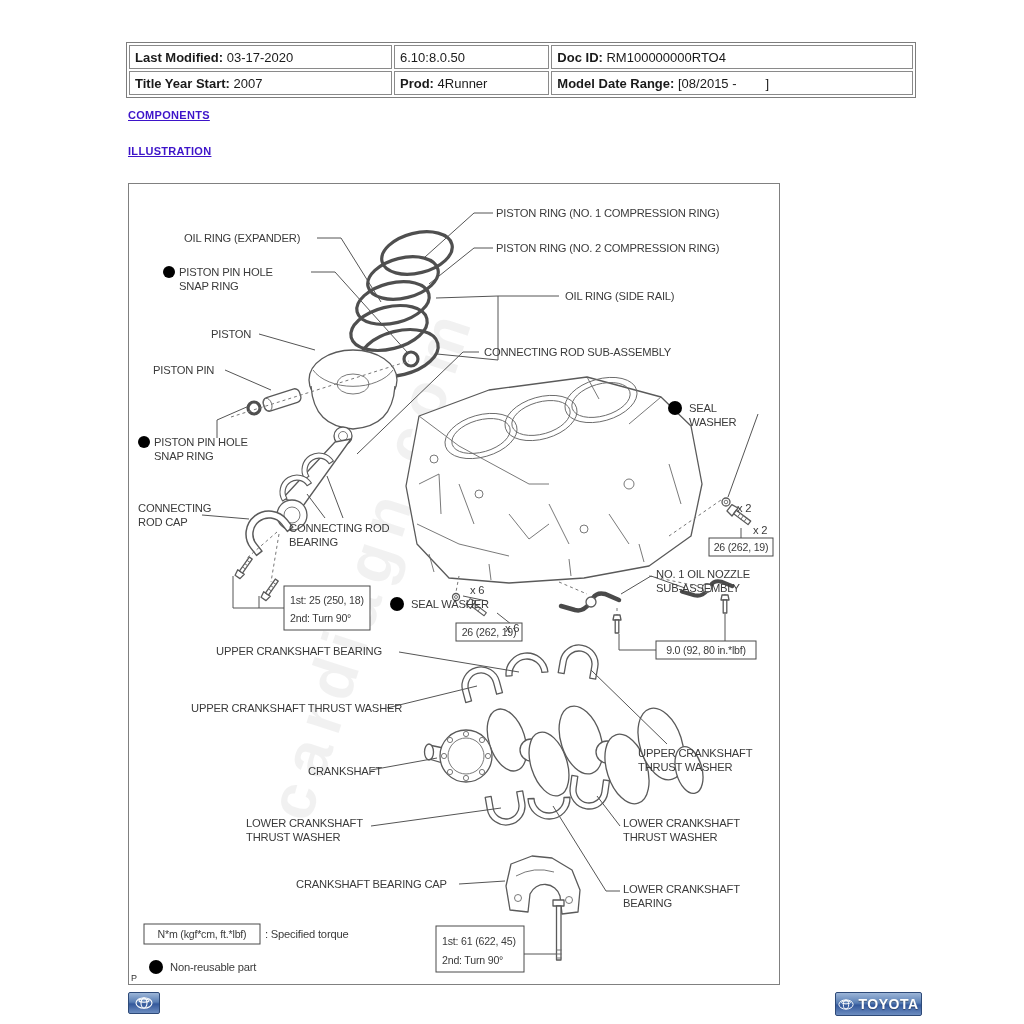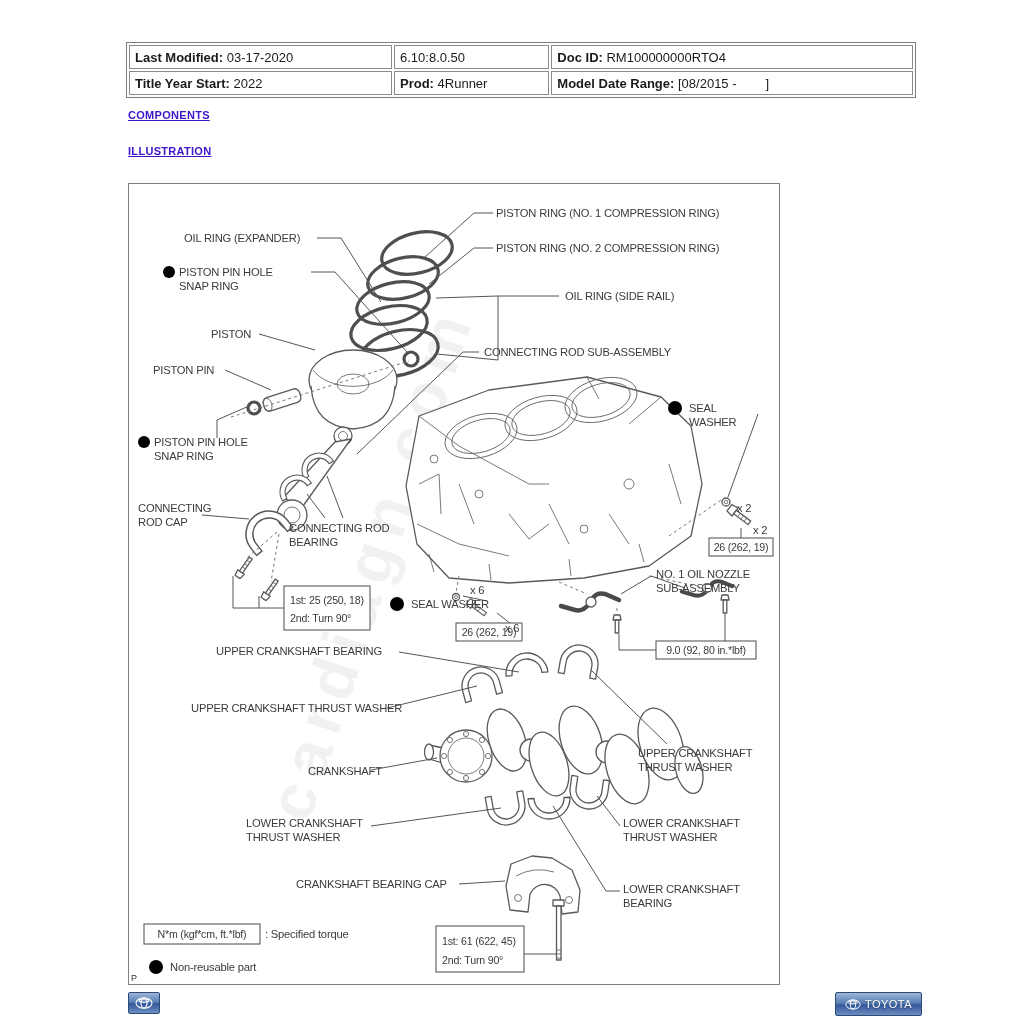--- a/index.html
+++ b/index.html
@@ -29,34 +29,34 @@
   .ring{fill:none; stroke:#4f4f4f; stroke-width:3.2;}
   .lead{fill:none; stroke:#555; stroke-width:1;}
   .dash{fill:none; stroke:#777; stroke-width:1; stroke-dasharray:3 3;}
   .tbox{fill:#fff; stroke:#4a4a4a; stroke-width:1;}
   .bullet{fill:#000;}
 
   
   .toy-btn{position:absolute; background:linear-gradient(180deg,#9db6d8 0%, #5a7fb5 45%, #33589b 55%, #6d8dc0 100%); border:1px solid #2e4a78; border-radius:2px; display:flex; align-items:center; justify-content:center; gap:4px; cursor:pointer;}
   #toy-left{left:128px; top:992px; width:30px; height:20px;}
   #toy-right{left:835px; top:992px; width:85px; height:22px;}
-  .toy-text{color:#fff; font-size:11px; font-weight:normal; letter-spacing:0.5px; text-shadow:0 1px 1px rgba(0,0,0,.4);}
+  .toy-text{color:#fff; font-size:14px; font-weight:bold; letter-spacing:0.5px; text-shadow:0 1px 1px rgba(0,0,0,.4);}
 </style>
 </head>
 <body>
 
 <table class="meta-table">
   <tbody>
       <tr>
     <td class="c1"><b>Last Modified:</b> <span>03-17-2020</span></td>
     <td class="c2"><span>6.10:8.0.50</span></td>
     <td class="c3"><b>Doc ID:</b> <span>RM100000000RTO4</span></td>
   </tr>
   <tr>
-    <td><b>Title Year Start:</b> <span>2022</span></td>
+    <td><b>Title Year Start:</b> <span>2007</span></td>
     <td><b>Prod:</b> <span>4Runner</span></td>
     <td><b>Model Date Range:</b> <span>[08/2015 -&nbsp;&nbsp;&nbsp;&nbsp;&nbsp;&nbsp;&nbsp;&nbsp;]</span></td>
   </tr>
 </tbody>
   </table>
 
 <a id="link-components" class="doc-link">COMPONENTS</a>
 <a id="link-illustration" class="doc-link">ILLUSTRATION</a>
 
 <div class="diagram-frame">

